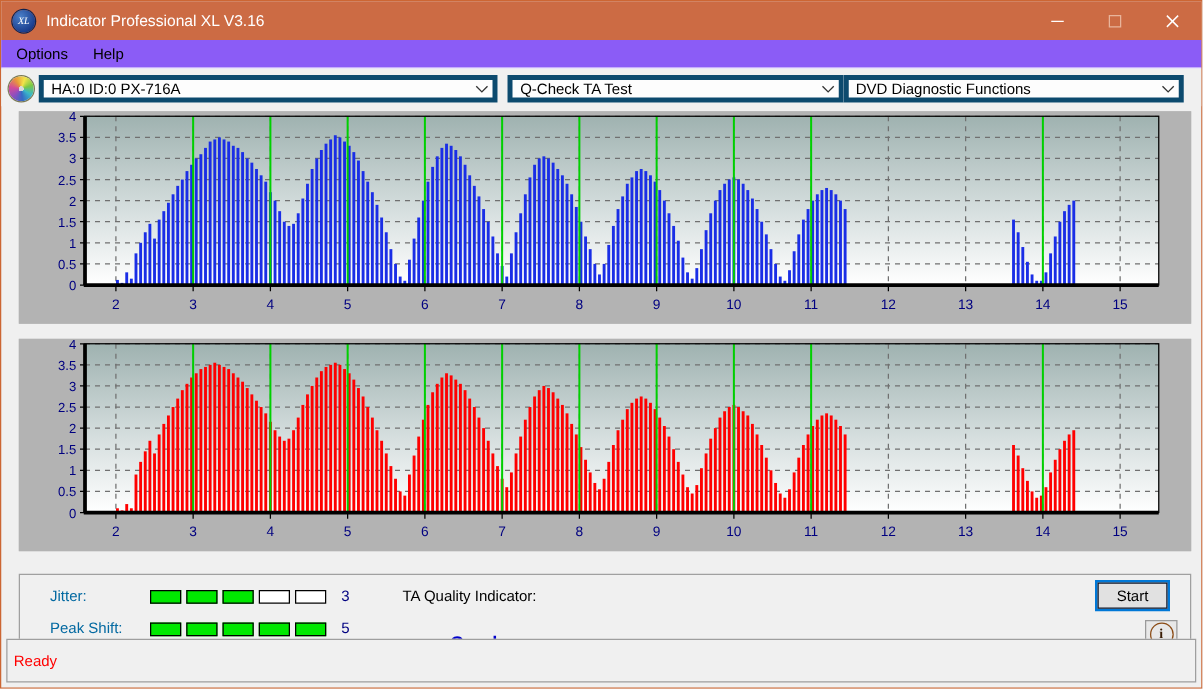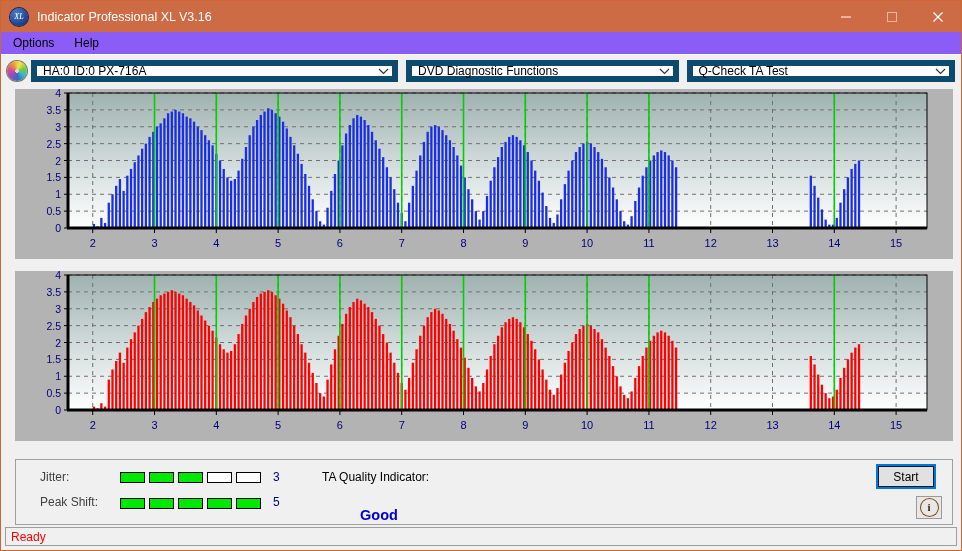--- a/index.html
+++ b/index.html
@@ -51,21 +51,21 @@
   }
   .disc-icon{
     width:20px;height:20px;margin-right:4px;flex:0 0 auto;
     border-radius:50%;
     background:
       radial-gradient(circle at 50% 50%, #d9d9d9 0 14%, transparent 15%),
       conic-gradient(from 20deg,#f2e44a,#7ac943,#39b7c9,#3569c4,#8d4fc0,#d34b9a,#e8973a,#f2e44a);
     box-shadow:0 0 0 1px #7a7a55;
   }
   .combo{
-    height:22px;background:#fdfdfd;border:6px solid #0c4a6e;
+    height:22px;background:#fdfdfd;border:4px solid #0c4a6e;
     display:flex;align-items:center;box-sizing:border-box;
     font-size:12px;color:#000;position:relative;
   }
   .combo .cval{padding-left:6px;flex:1;white-space:nowrap;overflow:hidden;}
   .combo .carrow{
     width:17px;display:flex;align-items:center;justify-content:center;flex:0 0 auto;
   }
   .combo-drive{width:372px;margin-right:8px;}
   .combo-fn{width:276px;margin-right:8px;}
   .combo-test{width:272px;}
@@ -76,21 +76,21 @@
   #chart-top{left:14px;top:88px;width:938px;height:170px;}
   #chart-bottom{left:14px;top:270px;width:938px;height:170px;}
   .plot-wrap{position:absolute;left:0;top:0;width:100%;height:100%;}
   .plot-svg{display:block;}
   
   .ind-group{
     position:absolute;left:14px;top:458px;width:938px;height:66px;
     border:1px solid #a0a0a0;box-sizing:border-box;background:#f0f0f0;
   }
   .ind-row{position:absolute;display:flex;align-items:center;}
-  .ind-label{font-size:12px;color:#404040;width:74px;}
+  .ind-label{font-size:12px;color:#0369a1;width:74px;}
   .bar-track{display:flex;margin-left:6px;}
   .seg{
     width:25px;height:11px;border:1px solid #000;margin-right:4px;box-sizing:border-box;
     background:#ffffff;
   }
   .seg.on{background:#00e800;}
   .ind-val{font-size:12px;color:#000080;margin-left:8px;}
   .ta-block{position:absolute;left:306px;top:10px;text-align:left;}
   .ta-title{font-size:12px;color:#000;}
   .ta-value{font-size:14.5px;font-weight:bold;color:#0000cc;margin-top:23px;margin-left:38px;}
@@ -108,21 +108,21 @@
   }
   .info-circle{
     width:17px;height:17px;border-radius:50%;
     background:radial-gradient(circle at 35% 28%,#f7c28a 0%,#e39council 0%,#e0934a 60%,#b9651f 100%);
     display:flex;align-items:center;justify-content:center;
     box-shadow:0 0 0 1px #8a4a13;
   }
   .info-circle span{color:#3a1d05;font-size:11px;font-weight:bold;font-family:"Liberation Serif",serif;line-height:1;}
   
   .statusbar{
-    position:absolute;left:4px;bottom:4px;width:952px;height:19px;
+    position:absolute;left:4px;bottom:4px;width:952px;height:35px;
     background:#f0f0f0;border:1px solid #9e9e9e;box-sizing:border-box;
     display:flex;align-items:center;text-align:right;
   }
   .status-text{font-size:12px;color:#ff0000;padding-left:5px;}
 </style>
 </head>
 <body>
 
 <div class="window">
 
@@ -159,30 +159,30 @@
   <div class="selbar">
     <div class="disc-icon"></div>
     <div class="combo combo-drive">
       <div class="cval">HA:0 ID:0  PX-716A</div>
       <div class="carrow">
         <svg width="11" height="8" viewBox="0 0 11 8">
             <polyline points="1,2 5.5,6.5 10,2" fill="none" stroke="#333" stroke-width="1.1"></polyline>
           </svg>
       </div>
     </div>
-    <div class="combo combo-fn">
-      <div class="cval">DVD Diagnostic Functions</div>
+    <div class="combo combo-test">
+      <div class="cval">Q-Check TA Test</div>
       <div class="carrow">
         <svg width="11" height="8" viewBox="0 0 11 8">
             <polyline points="1,2 5.5,6.5 10,2" fill="none" stroke="#333" stroke-width="1.1"></polyline>
           </svg>
       </div>
     </div>
-    <div class="combo combo-test">
-      <div class="cval">Q-Check TA Test</div>
+    <div class="combo combo-fn">
+      <div class="cval">DVD Diagnostic Functions</div>
       <div class="carrow">
         <svg width="11" height="8" viewBox="0 0 11 8">
             <polyline points="1,2 5.5,6.5 10,2" fill="none" stroke="#333" stroke-width="1.1"></polyline>
           </svg>
       </div>
     </div>
   </div>
 
   <div class="chart-panel" id="chart-top">
     <div class="plot-wrap">

